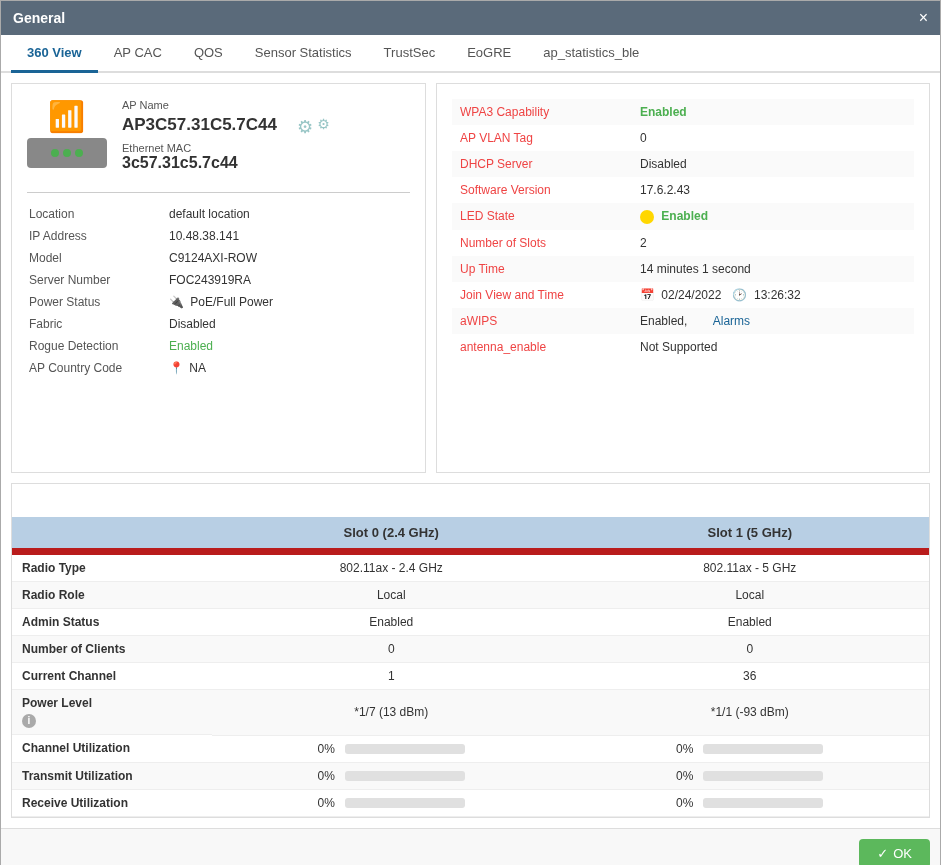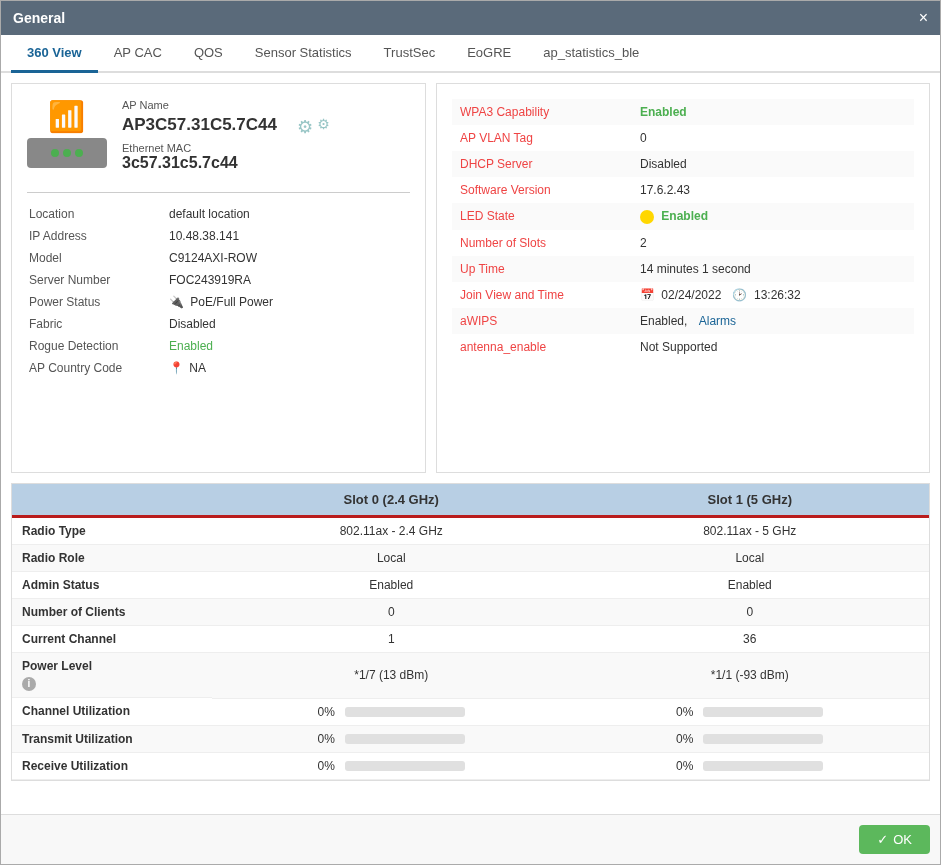--- a/index.html
+++ b/index.html
@@ -53,21 +53,21 @@
     .progress-bar-wrap { display: inline-block; width: 120px; height: 10px; background: #e0e0e0; border-radius: 3px; margin-left: 5px; vertical-align: middle; }
     .progress-bar-fill { height: 100%; background: #aaa; border-radius: 3px; }
 
     .utilization-cell { display: flex; align-items: center; justify-content: center; gap: 5px; }
 
     .footer { display: flex; justify-content: flex-end; padding: 10px; background: #f8f8f8; border-top: 1px solid #ddd; }
     .ok-btn { background: #5cb85c; color: #fff; border: none; padding: 7px 18px; border-radius: 4px; cursor: pointer; font-size: 13px; display: flex; align-items: center; gap: 5px; }
 
     .location-icon { color: #1a6496; margin-right: 2px; }
 
-    .slots-header-row { display: flex; background: #b8cfe4; border-bottom: 3px solid #b91c1c; }
+    .slots-header-row { display: flex; background: #b8cfe4; border-bottom: 7px solid #b91c1c; margin-top: 33px; }
     .slot-label { flex: 1; text-align: center; font-weight: bold; padding: 8px; font-size: 13px; color: #333; }
     .slot-spacer { width: 200px; flex-shrink: 0; }
   </style>
 </head>
 <body>
 
 <div class="window">
 
   <div class="title-bar">
     <span>General</span>
@@ -201,21 +201,21 @@
                 <span style="margin-right:3px;">📅</span>
                 <span>02/24/2022</span>
                 <span style="margin-left:8px; margin-right:3px;">🕑</span>
                 <span>13:26:32</span>
               </td>
             </tr>
             <tr>
               <td>aWIPS</td>
               <td>
                 <span>Enabled,</span>
-                <a style="color:#1a6496; cursor:pointer; margin-left:8px;">Alarms</a>
+                <a style="color:#1a6496; cursor:pointer; margin-left:22px;">Alarms</a>
               </td>
             </tr>
             <tr>
               <td>antenna_enable</td>
               <td>Not Supported</td>
             </tr>
           </tbody>
         </table>
       </div>
     </div>

